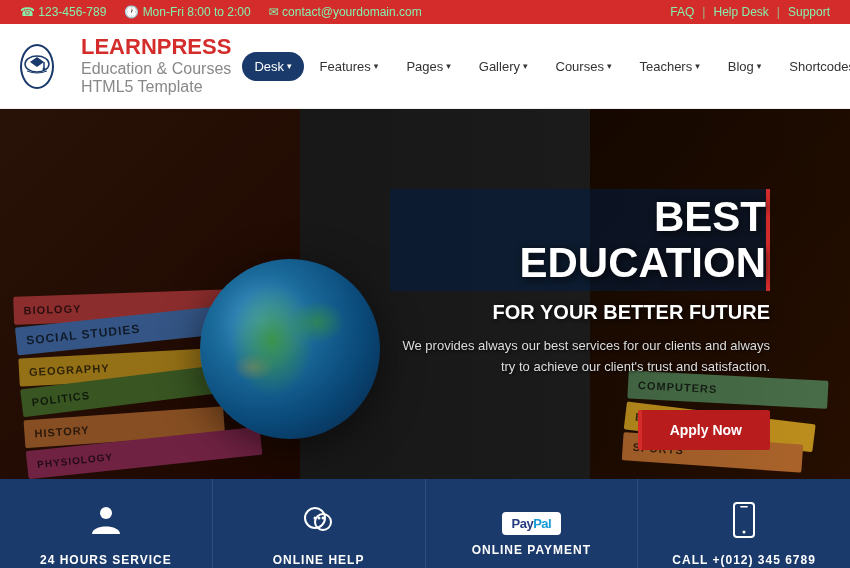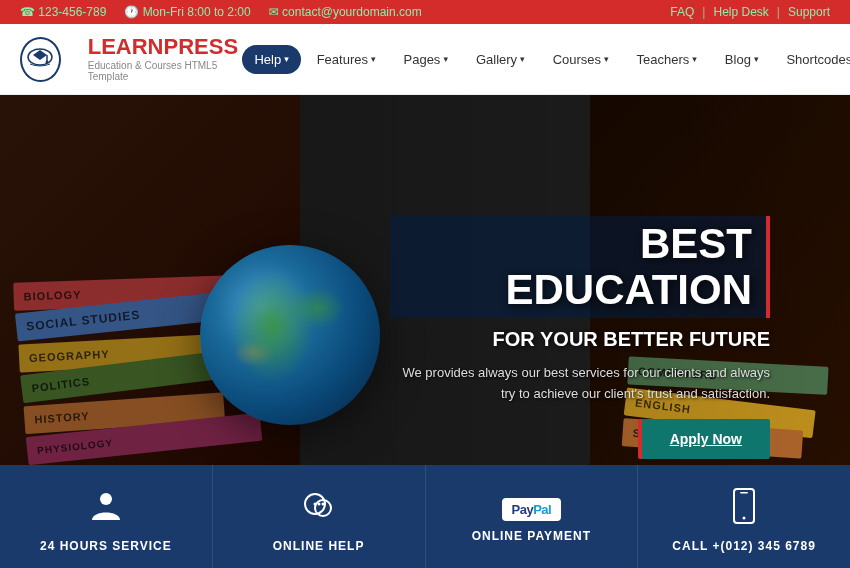--- a/index.html
+++ b/index.html
@@ -33,21 +33,21 @@
     .logo-icon {
       width: 45px; height: 45px;
       border: 2px solid #1a3a6b;
       border-radius: 50%;
       display: flex; align-items: center; justify-content: center;
       position: relative;
     }
     .logo-icon svg { width: 30px; height: 30px; }
     .logo-text h1 { font-size: 22px; color: #222; font-weight: 700; line-height: 1; }
     .logo-text h1 span { color: #d42b2b; }
-    .logo-text p { font-size: 10px; color: #888; margin-top: 2px; }
+    .logo-text p { font-size: 16px; color: #888; margin-top: 2px; }
 
     
     .nav { display: flex; align-items: center; gap: 4px; }
     .nav-item {
       padding: 7px 12px;
       font-size: 13px;
       color: #333;
       cursor: pointer;
       border-radius: 4px;
       display: flex; align-items: center; gap: 3px;
@@ -112,37 +112,36 @@
     }
     
     .hero-content {
       position: absolute; right: 80px; top: 80px; z-index: 3;
       text-align: right; max-width: 380px;
     }
     .hero-title {
       font-size: 42px; font-weight: 900; color: #fff;
       line-height: 1.1; text-shadow: 2px 2px 8px rgba(0,0,0,0.8);
       border-right: 4px solid #d42b2b; padding-right: 10px;
-      background: rgba(0,30,70,0.5); padding: 5px 14px 5px 10px; margin-top: 41px;
+      background: rgba(0,30,70,0.5); padding: 5px 0 5px 10px;
     }
     .hero-subtitle {
       font-size: 20px; font-weight: 700; color: #fff;
       margin-top: 10px; text-shadow: 1px 1px 4px rgba(0,0,0,0.8);
     }
     .hero-desc {
       font-size: 13px; color: #ddd; margin-top: 12px;
       line-height: 1.6; text-shadow: 1px 1px 3px rgba(0,0,0,0.9);
     }
     .apply-btn {
-      display: inline-block; margin-top: 14px;
-      background: #0f766e; color: #fff;
+      display: inline-block; margin-top: 32px;
+      background: #b91c1c; color: #fff;
       padding: 12px 28px; font-size: 14px; font-weight: 600;
       border: none; cursor: pointer; border-radius: 2px;
       border-left: 4px solid #d42b2b;
-      text-decoration: underline;
     }
 
     
     .features-bar {
       background: #1a3a6b;
       display: flex;
       height: 110px;
     }
     .feature-item {
       flex: 1;
@@ -200,21 +199,21 @@
     </div>
     <div class="logo-text">
       <h1>
         <span>LEARN</span><span style="color:#d42b2b">PRESS</span>
       </h1>
       <p>Education &amp; Courses HTML5 Template</p>
     </div>
   </div>
   <nav class="nav">
     <div class="nav-item active">
-      <span>Help</span>
+      <span>Desk</span>
       <span class="arrow">▾</span>
     </div>
     <div class="nav-item">
       <span>Features</span>
       <span class="arrow">▾</span>
     </div>
     <div class="nav-item">
       <span>Pages</span>
       <span class="arrow">▾</span>
     </div>

